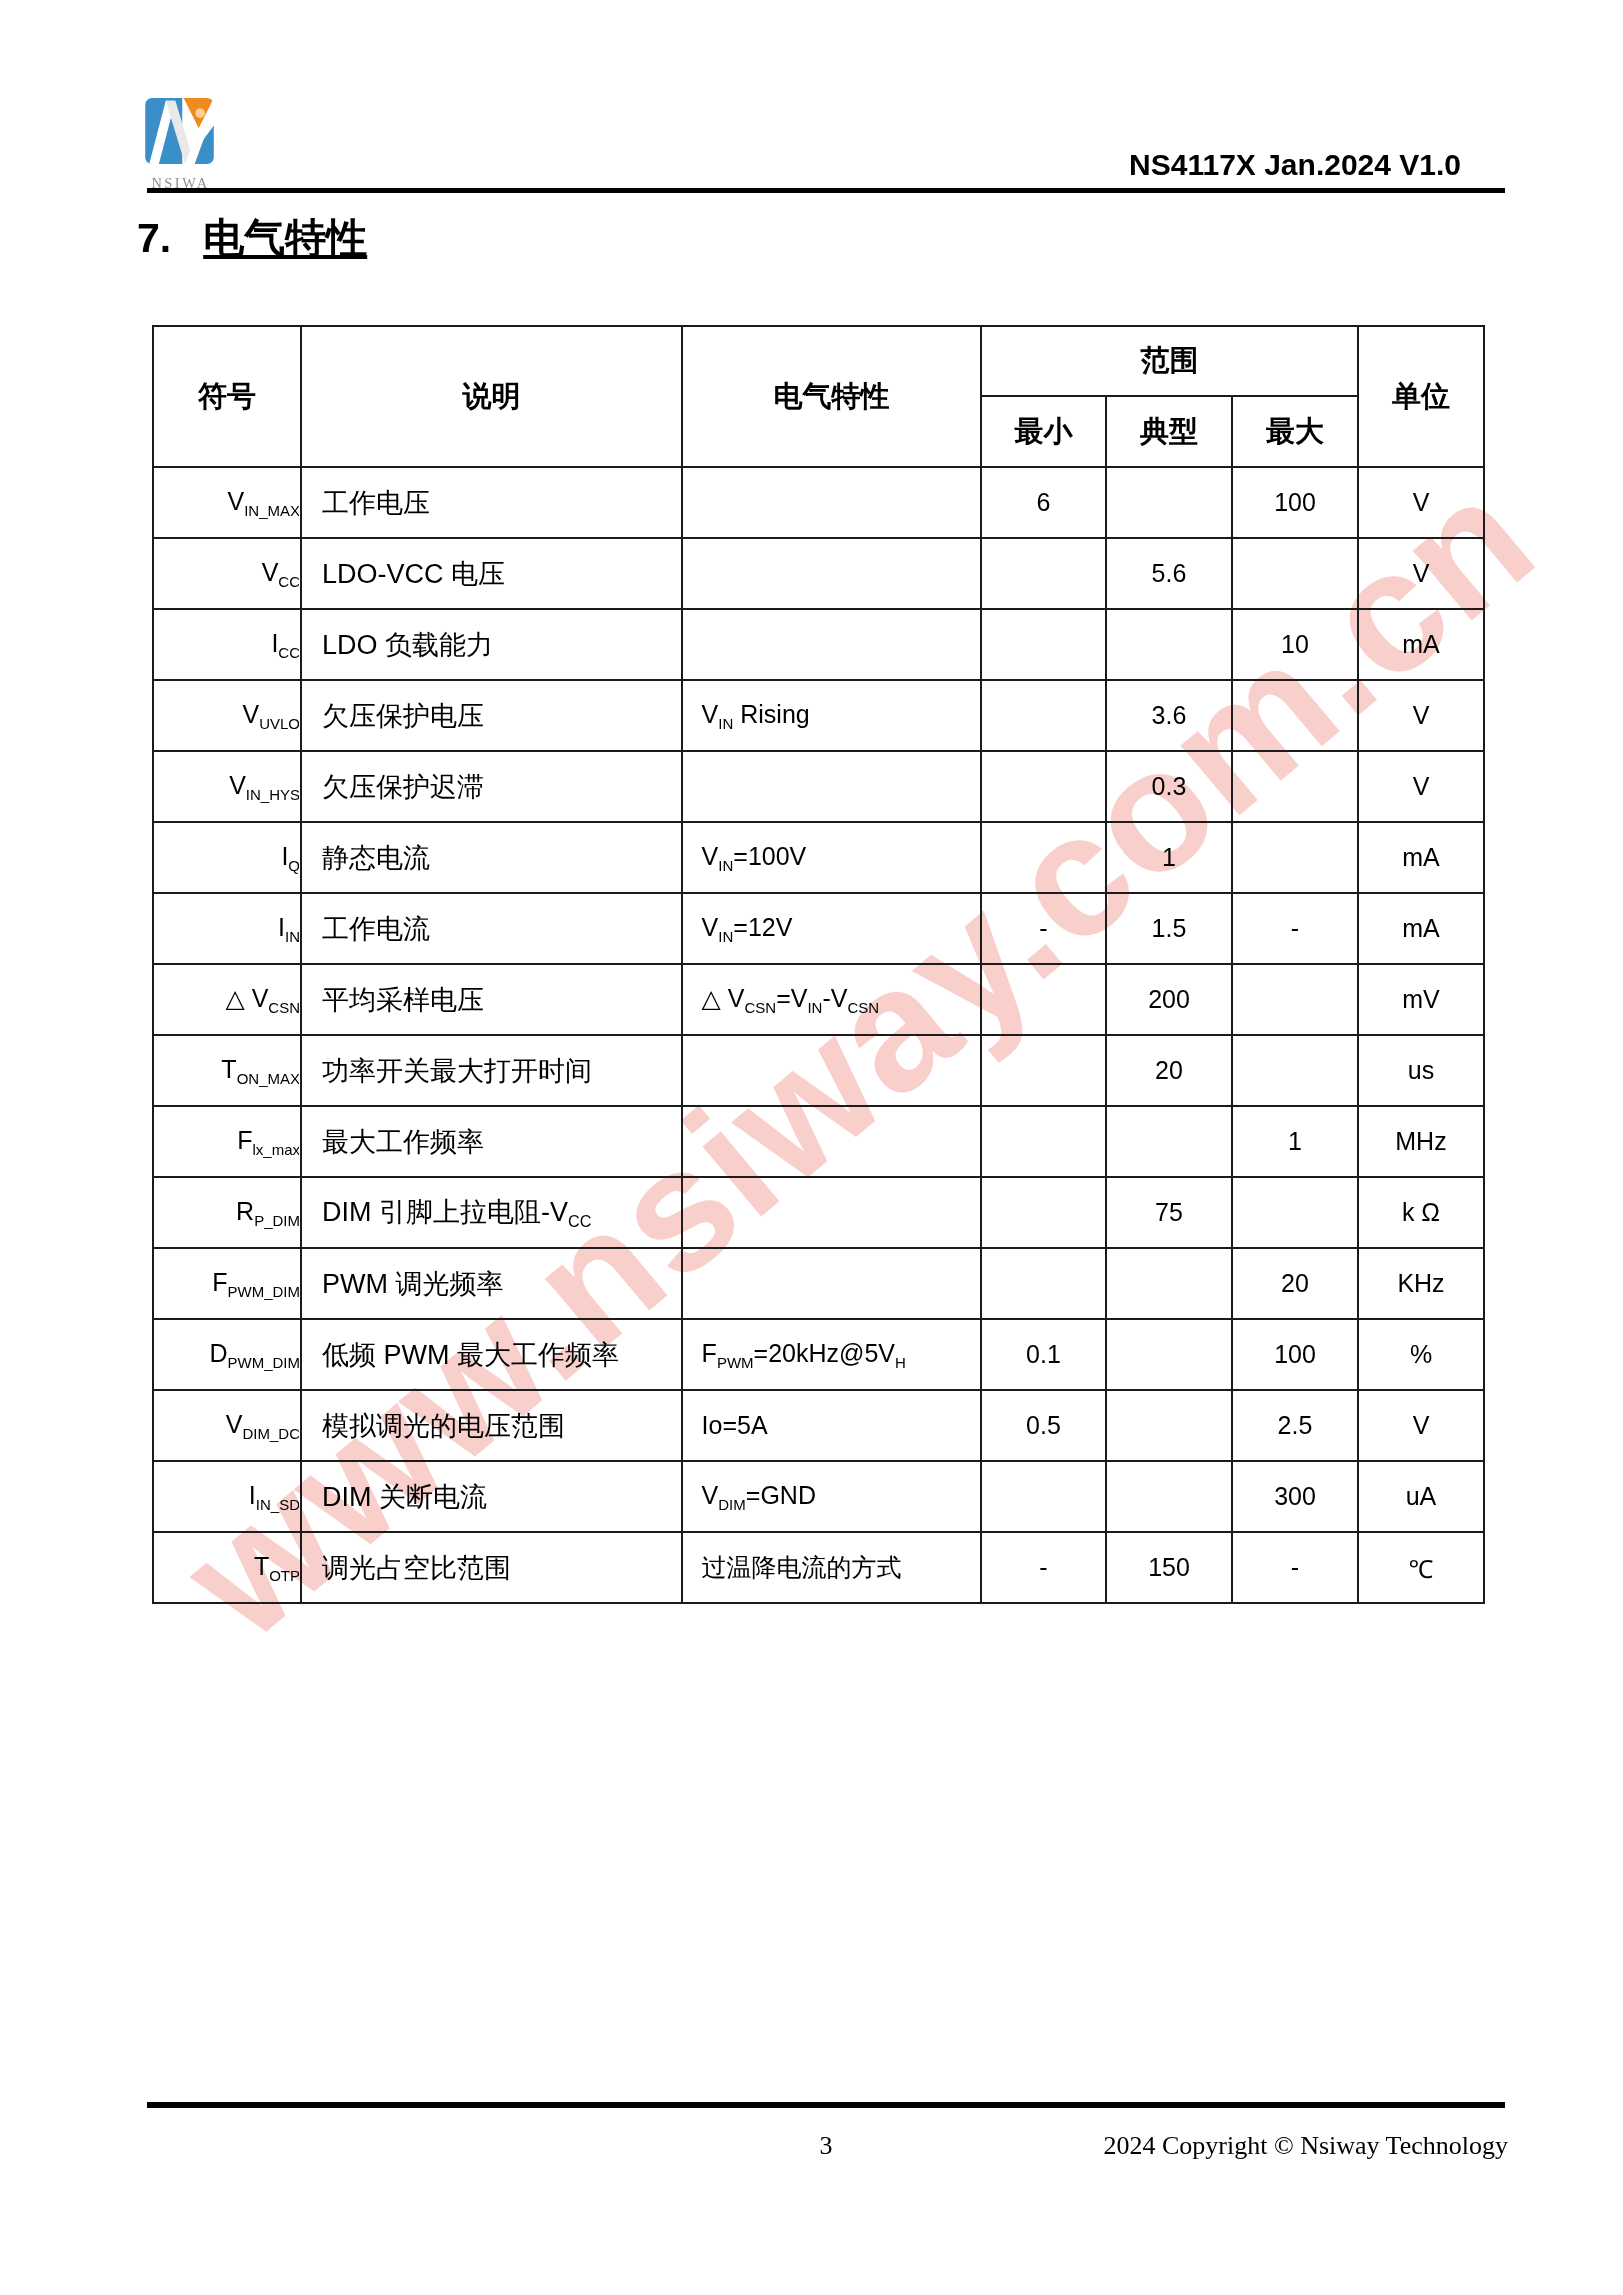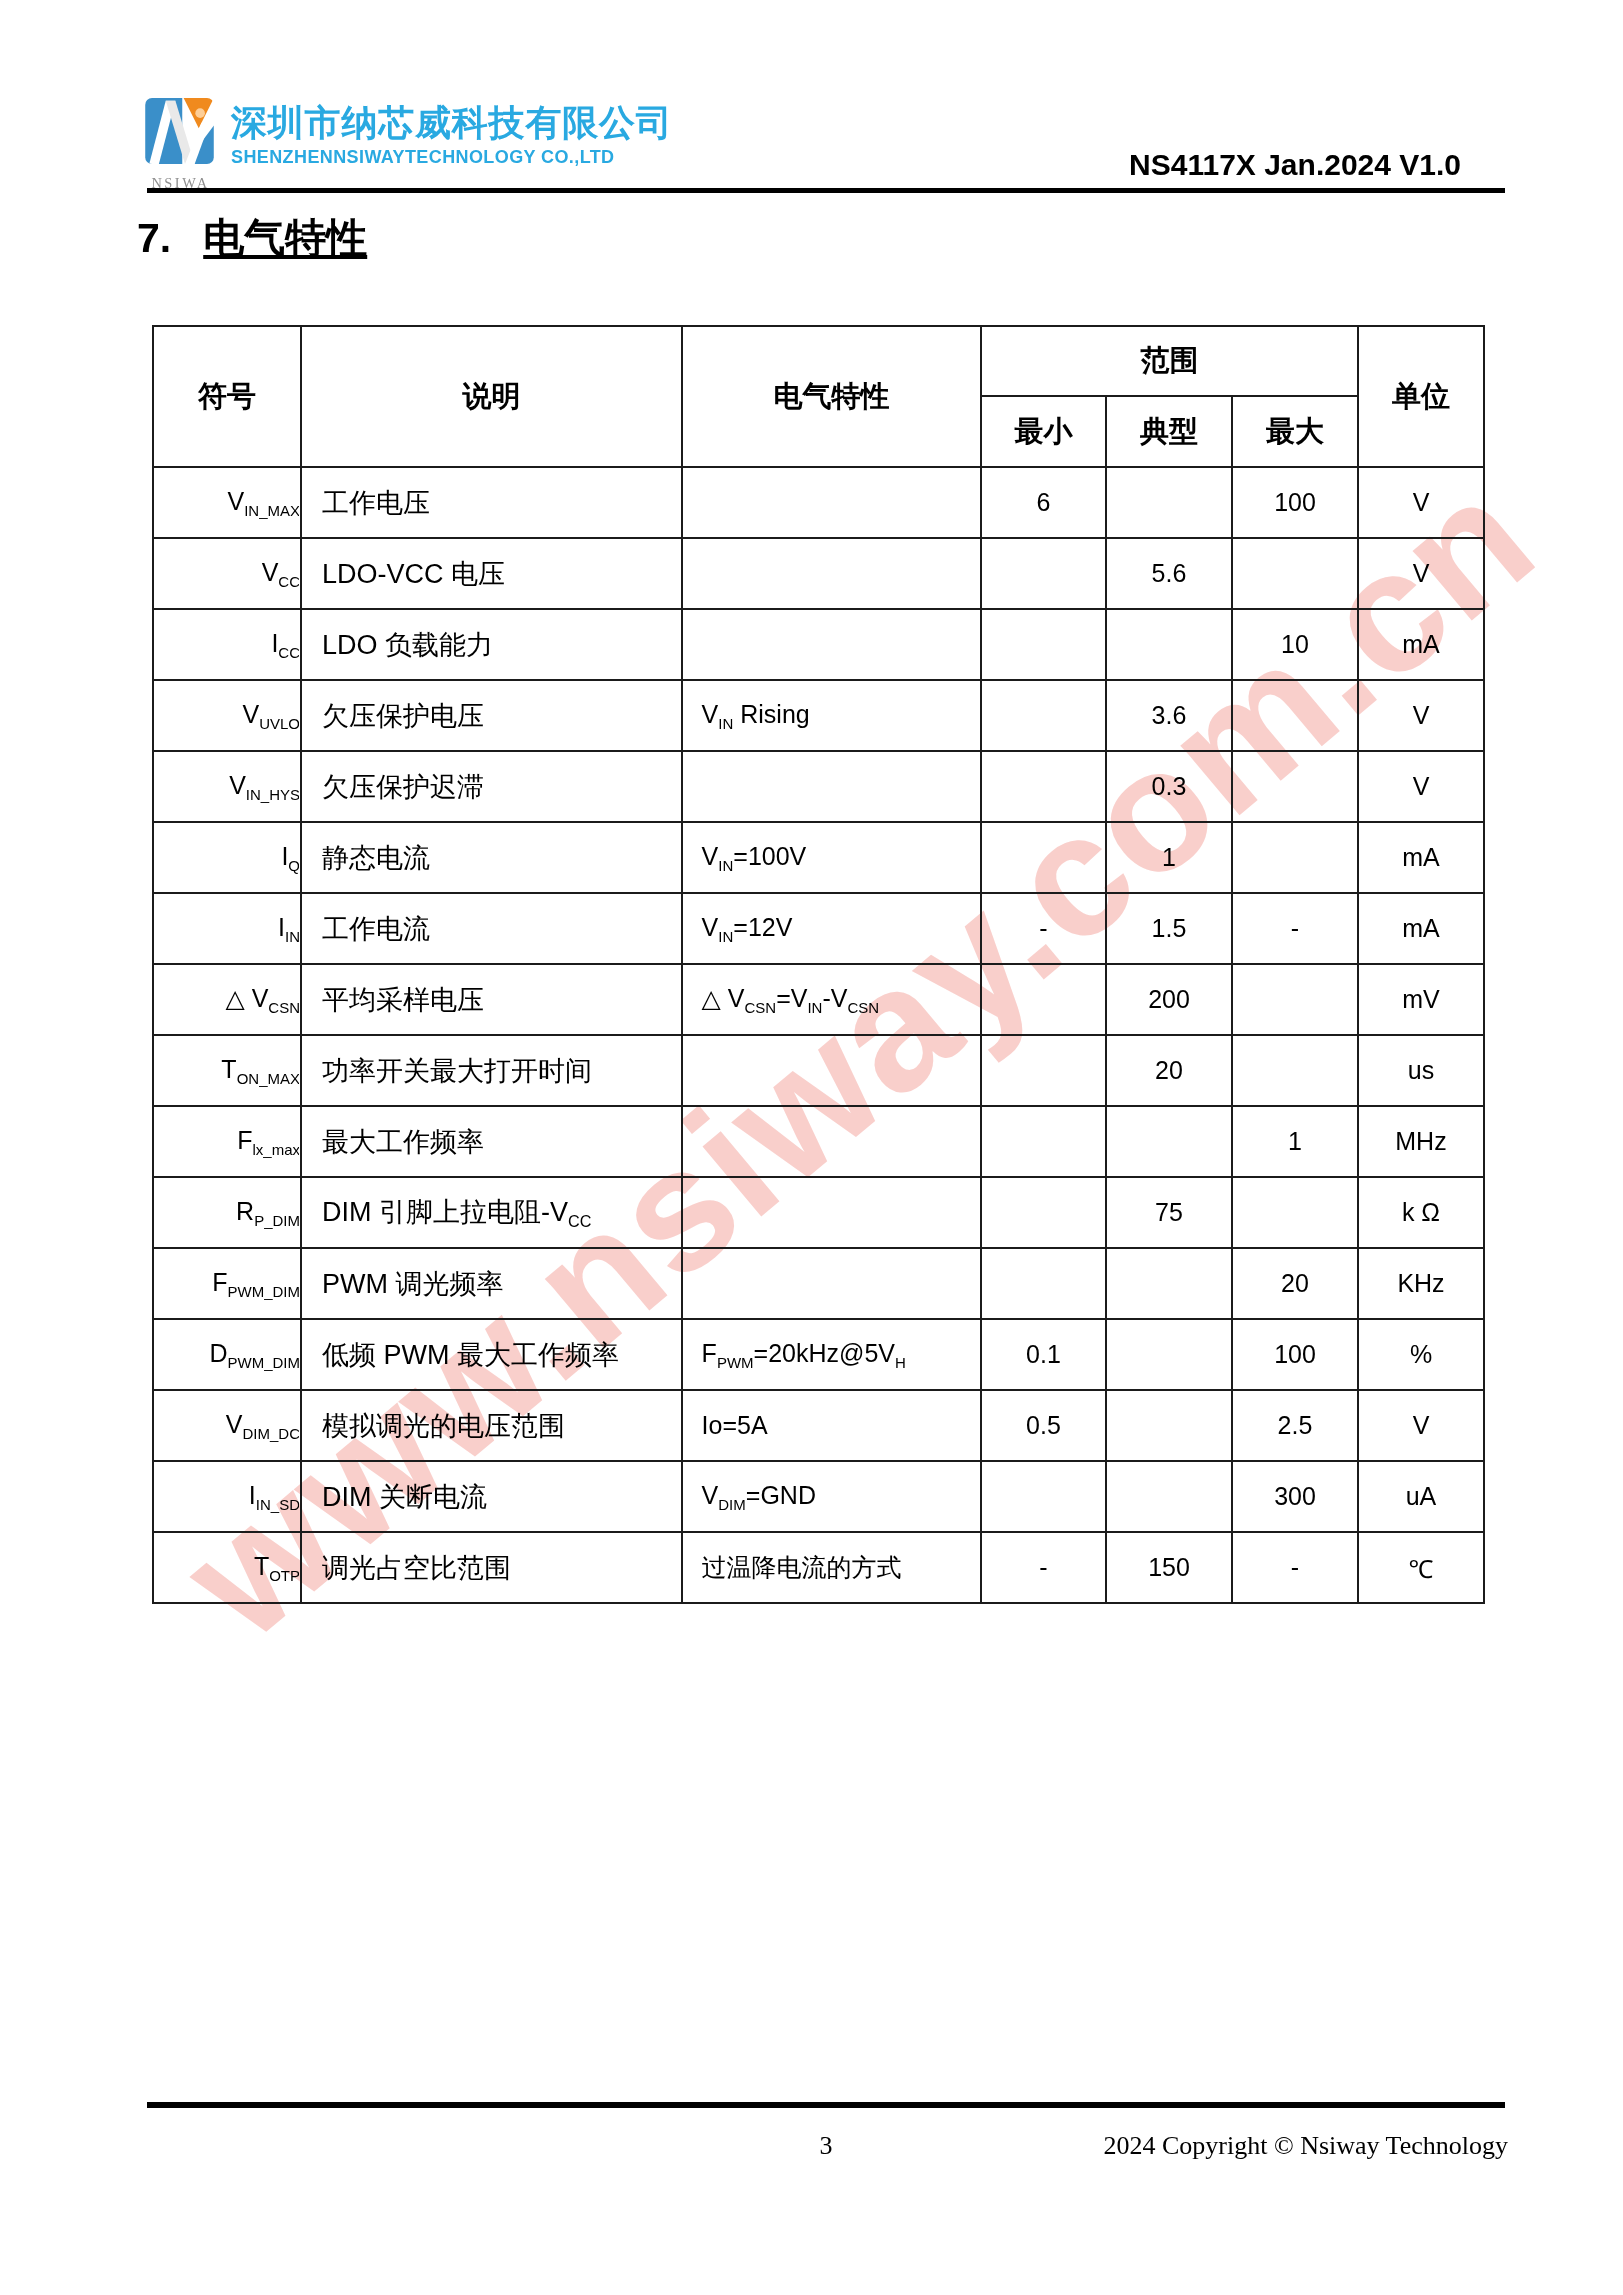--- a/index.html
+++ b/index.html
@@ -65,24 +65,20 @@
           <rect x="0" y="0" width="54" height="96" fill="#3a8fc9"></rect>
           <polygon points="56,0 100,0 78,44" fill="#f08a1e"></polygon>
           <circle cx="80" cy="22" r="7" fill="#ffd9ad" opacity="0.85"></circle>
           <polygon points="58,96 100,40 100,96" fill="#3a8fc9"></polygon>
           <polygon points="6,96 30,4 44,4 20,96" fill="#ffffff"></polygon>
           <polygon points="30,4 44,4 72,96 58,96" fill="#e9e9e9"></polygon>
           <polygon points="58,96 72,96 94,36 82,36" fill="#ffffff"></polygon>
         </g>
       </svg>
       <div class="logo-caption">NSIWA</div>
-    </div>
-    <div class="brand-text">
-      <div class="zh">深圳市纳芯威科技有限公司</div>
-      <div class="en">SHENZHENNSIWAYTECHNOLOGY CO.,LTD</div>
     </div>
   </div>
 
   <div class="doc-ref">NS4117X Jan.2024 V1.0</div>
 
   <div class="rule rule-top"></div>
 
   <h1 class="sec"><span>7.</span><span class="sec-t">电气特性</span></h1>
 
 

